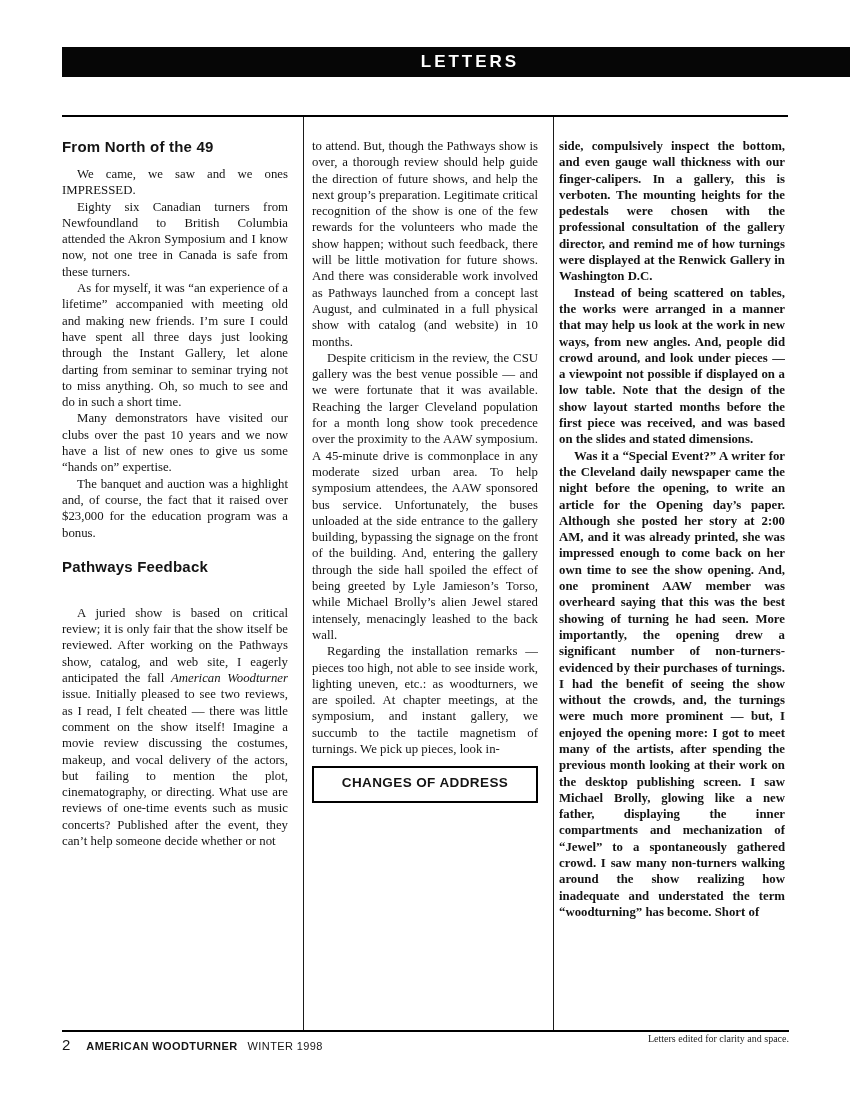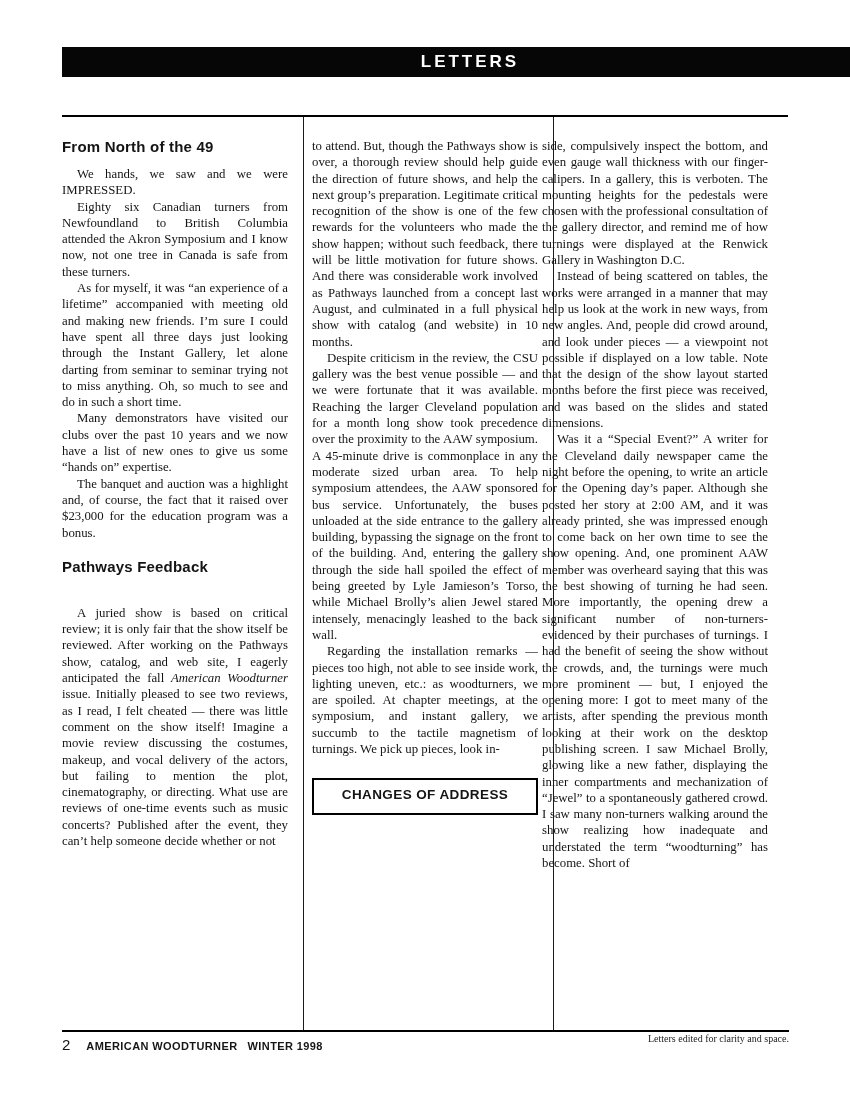--- a/index.html
+++ b/index.html
@@ -22,49 +22,49 @@
   .vrule.v1 { left:241px; }
   .vrule.v2 { left:491px; }
   .column {
     position:absolute; top:0; width:226px; height:913px; overflow:hidden;
     box-sizing:border-box; padding-top:21px;
     font-size:12.8px; line-height:16.3px; text-align:justify;
     hyphens:auto; -webkit-hyphens:auto;
   }
   .column.c1 { left:0; }
   .column.c2 { left:250px; }
-  .column.c3 { left:480px; }
+  .column.c3 { left:497px;font-weight:bold; }
   .column p { margin:0; }
   .column p.indent { text-indent:15px; }
   .column p.signature { font-style:italic; }
   .column .italic { font-style:italic; }
   .col-heading {
     font-family:"Liberation Sans", sans-serif; font-weight:700;
     font-size:15px; line-height:18px; text-align:left;
     margin:0 0 10px 0; letter-spacing:0.2px;
   }
   .col-heading + p { }
   h2.col-heading.later { margin-top:17px; margin-bottom:29px; }
   .address-box {
-    border:2px solid #000; margin-top:21px; padding:5px 8px 7px 8px;
+    border:2px solid #000; margin-top:9px; padding:5px 8px 7px 8px;
     font-family:"Liberation Sans", sans-serif;
   }
   .box-title {
     text-align:center; font-weight:700; font-size:13.5px;
     letter-spacing:0.4px; margin:2px 0 2px 0;
   }
   .box-text { font-size:12px; line-height:14.8px; text-align:justify; margin:0; }
   .bottom-rule { position:absolute; left:62px; top:1030px; width:727px; height:2px; background:#000; }
   .footer-left {
     position:absolute; left:62px; top:1036px; display:flex; align-items:baseline;
     font-family:"Liberation Sans", sans-serif; color:#161616;
   }
   .footer-page-num { font-size:15px; font-weight:400; }
   .footer-journal { font-size:11px; font-weight:700; letter-spacing:0.4px; margin-left:16px; }
-  .footer-issue { font-size:11px; font-weight:700; letter-spacing:0.4px; margin-left:10px; }
+  .footer-issue { font-size:11px; font-weight:400; letter-spacing:0.4px; margin-left:10px; }
   .footer-note {
     position:absolute; right:61px; top:1033px;
     font-family:"Liberation Serif", serif; font-size:10px; color:#222;margin-left:20px;
   }
 </style>
 </head>
 <body>
 
 <div class="page">
 
@@ -72,21 +72,21 @@
     <span>LETTERS</span>
   </div>
 
   <div class="top-rule"></div>
 
   <div class="columns">
     <div class="vrule v1"></div>
     <div class="vrule v2"></div>
     <div class="column c1">
         <h2 class="col-heading">From North of the 49</h2>
-        <p class="indent para">We hands, we saw and we were IMPRESSED.</p>
+        <p class="indent para">We came, we saw and we ones IMPRESSED.</p>
         <p class="indent para">Eighty six Canadian turners from Newfoundland to British Columbia attended the Akron Symposium and I know now, not one tree in Canada is safe from these turners.</p>
         <p class="indent para">As for myself, it was “an experience of a lifetime” accompanied with meeting old and making new friends. I’m sure I could have spent all three days just looking through the Instant Gallery, let alone darting from seminar to seminar trying not to miss anything. Oh, so much to see and do in such a short time.</p>
         <p class="indent para">Many demonstrators have visited our clubs over the past 10 years and we now have a list of new ones to give us some “hands on” expertise.</p>
         <p class="indent para">The banquet and auction was a highlight and, of course, the fact that it raised over $23,000 for the education program was a bonus.</p>
         <h2 class="col-heading later">Pathways Feedback</h2>
         <p class="indent para"><span>A juried show is based on critical review; it is only fair that the show itself be reviewed. After working on the Pathways show, catalog, and web site, I eagerly anticipated the fall </span><span class="italic">American Woodturner</span><span> issue. Initially pleased to see two reviews, as I read, I felt cheated — there was little comment on the show itself! Imagine a movie review discussing the costumes, makeup, and vocal delivery of the actors, but failing to mention the plot, cinematography, or directing. What use are reviews of one-time events such as music concerts? Published after the event, they can’t help someone decide whether or not</span></p>
       </div>
     <div class="column c2">
         <p class="para">to attend. But, though the Pathways show is over, a thorough review should help guide the direction of future shows, and help the next group’s preparation. Legitimate critical recognition of the show is one of the few rewards for the volunteers who made the show happen; without such feedback, there will be little motivation for future shows. And there was considerable work involved as Pathways launched from a concept last August, and culminated in a full physical show with catalog (and website) in 10 months.</p>
         <p class="indent para">Despite criticism in the review, the CSU gallery was the best venue possible — and we were fortunate that it was available. Reaching the larger Cleveland population for a month long show took precedence over the proximity to the AAW symposium. A 45-minute drive is commonplace in any moderate sized urban area. To help symposium attendees, the AAW sponsored bus service. Unfortunately, the buses unloaded at the side entrance to the gallery building, bypassing the signage on the front of the building. And, entering the gallery through the side hall spoiled the effect of being greeted by Lyle Jamieson’s Torso, while Michael Brolly’s alien Jewel stared intensely, menacingly leashed to the back wall.</p>

